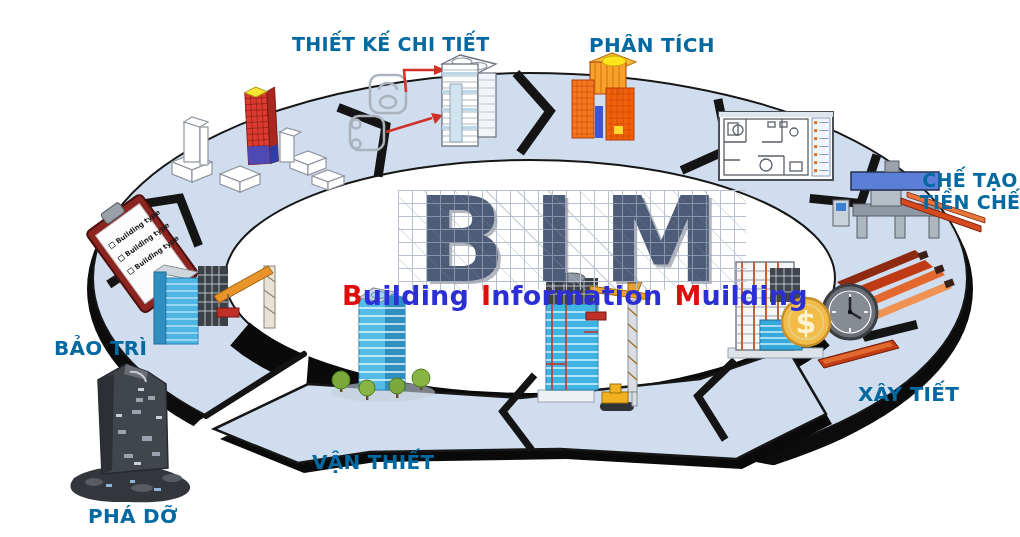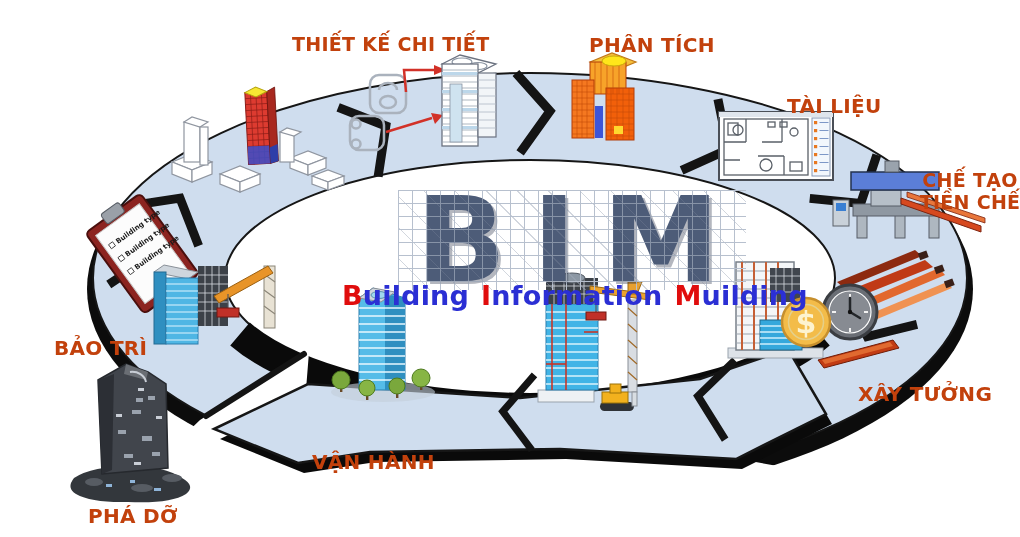--- a/index.html
+++ b/index.html
@@ -1,19 +1,19 @@
 <!DOCTYPE html>
 <html><head>
 <meta charset="utf-8">
 <style>
   html,body{margin:0;padding:0;background:#fff;}
   .stage{position:relative;width:1020px;height:537px;background:#ffffff;overflow:hidden;
          font-family:"DejaVu Sans","Liberation Sans",sans-serif;}
   .stage svg{position:absolute;left:0;top:0;}
-  .lbl{position:absolute;font-weight:bold;font-size:20px;color:#c2410c;white-space:nowrap;
+  .lbl{position:absolute;font-weight:bold;font-size:20px;color:#0369a1;white-space:nowrap;
        letter-spacing:.3px;}
   .lbl.small{font-size:19px;}
   .lbl.wrap{white-space:normal;width:104px;text-align:center;line-height:1.18;}
   .bim-logo{position:absolute;left:398px;top:190px;width:348px;height:100px;}
   .scaffold{position:absolute;inset:0;
     background-image:
       repeating-linear-gradient(to right,#b7c0ce 0 1px,transparent 1px 14px),
       repeating-linear-gradient(to bottom,#b7c0ce 0 1px,transparent 1px 13px),
       repeating-linear-gradient(45deg,rgba(160,170,186,.35) 0 1px,transparent 1px 22px);}
   .scaffold.fg{opacity:.55;}
@@ -349,24 +349,23 @@
           <rect x="-30" y="46" width="6" height="3"></rect>
           <rect x="18" y="50" width="7" height="3"></rect>
           <rect x="-6" y="42" width="5" height="3"></rect>
         </g>
   </g>
 
 </svg>
 
   <div class="lbl small" style="left:292px;top:33px;">THIẾT KẾ CHI TIẾT</div>
   <div class="lbl" style="left:589px;top:33px;">PHÂN TÍCH</div>
-  <div class="lbl" style="left:787px;top:94px;">TÀI LIỆU</div>
   <div class="lbl small wrap" style="left:918px;top:169px;">CHẾ TẠO TIỀN CHẾ</div>
-  <div class="lbl" style="left:858px;top:382px;">XÂY TƯỞNG</div>
-  <div class="lbl" style="left:312px;top:450px;">VẬN HÀNH</div>
+  <div class="lbl" style="left:858px;top:382px;">XÂY TIẾT</div>
+  <div class="lbl" style="left:312px;top:450px;">VẬN THIẾT</div>
   <div class="lbl" style="left:54px;top:336px;">BẢO TRÌ</div>
   <div class="lbl" style="left:88px;top:504px;">PHÁ DỠ</div>
 
   <div class="bim-logo">
     <div class="scaffold"></div>
     <div class="bim-text">BIM</div>
     <div class="scaffold fg"></div>
   </div>
 
   <div class="subtitle">

